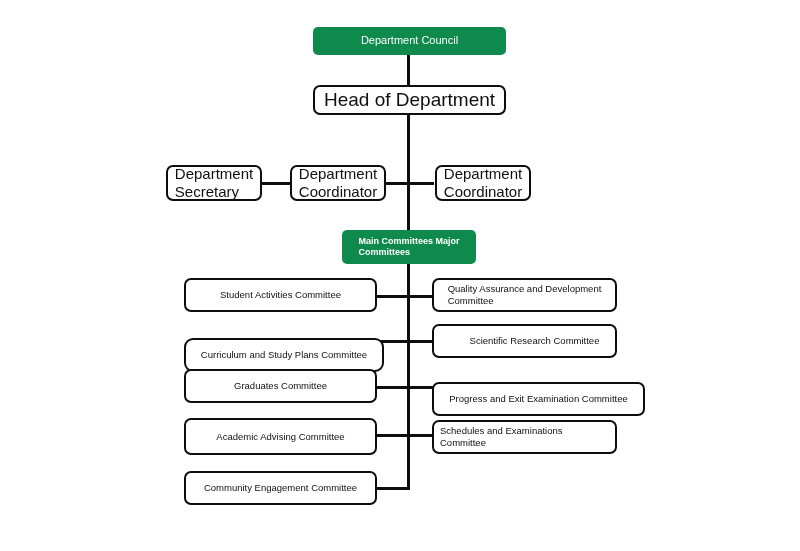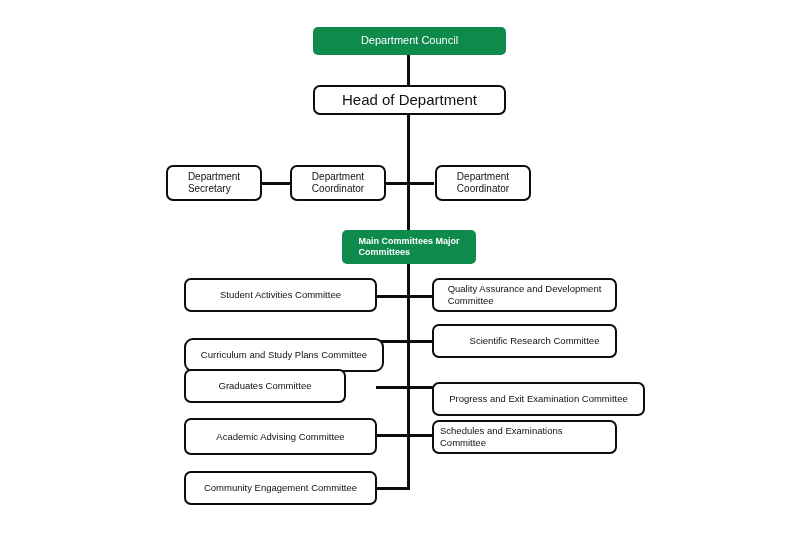--- a/index.html
+++ b/index.html
@@ -38,22 +38,22 @@
     border-radius: 5px;
     color: #ffffff;
   }
   .node-label {
     display: block;
     padding: 0 6px;
     white-space: pre-line;
   }
   
   .t-council   { font-size: 11px; }
-  .t-head      { font-size: 15px; }
-  .t-small     { font-size: 10px; }
+  .t-head      { font-size: 19px; }
+  .t-small     { font-size: 15px; }
   .t-committee { font-size: 9.5px; }
   .t-green-mid { font-size: 9px; font-weight: 600; }
 
   .line {
     position: absolute;
     background: #0d0d0d;
     z-index: 1;
   }
   .v { width: 3px; }
   .h { height: 3px; }
@@ -111,21 +111,21 @@
   </div>
 
   <div class="node node-outline" style="left:184px; top:278px; width:193px; height:34px;">
     <span class="node-label t-committee">Student Activities Committee</span>
   </div>
 
   <div class="node node-outline" style="left:184px; top:338px; width:200px; height:34px;border-radius:9px;">
     <span class="node-label t-committee">Curriculum and Study Plans Committee</span>
   </div>
 
-  <div class="node node-outline" style="left:184px; top:369px; width:162px; height:34px;">
+  <div class="node node-outline" style="left:184px; top:369px; width:193px; height:34px;">
     <span class="node-label t-committee">Graduates Committee</span>
   </div>
 
   <div class="node node-outline" style="left:184px; top:418px; width:193px; height:37px;">
     <span class="node-label t-committee">Academic Advising Committee</span>
   </div>
 
   <div class="node node-outline" style="left:184px; top:471px; width:193px; height:34px;">
     <span class="node-label t-committee">Community Engagement Committee</span>
   </div>

